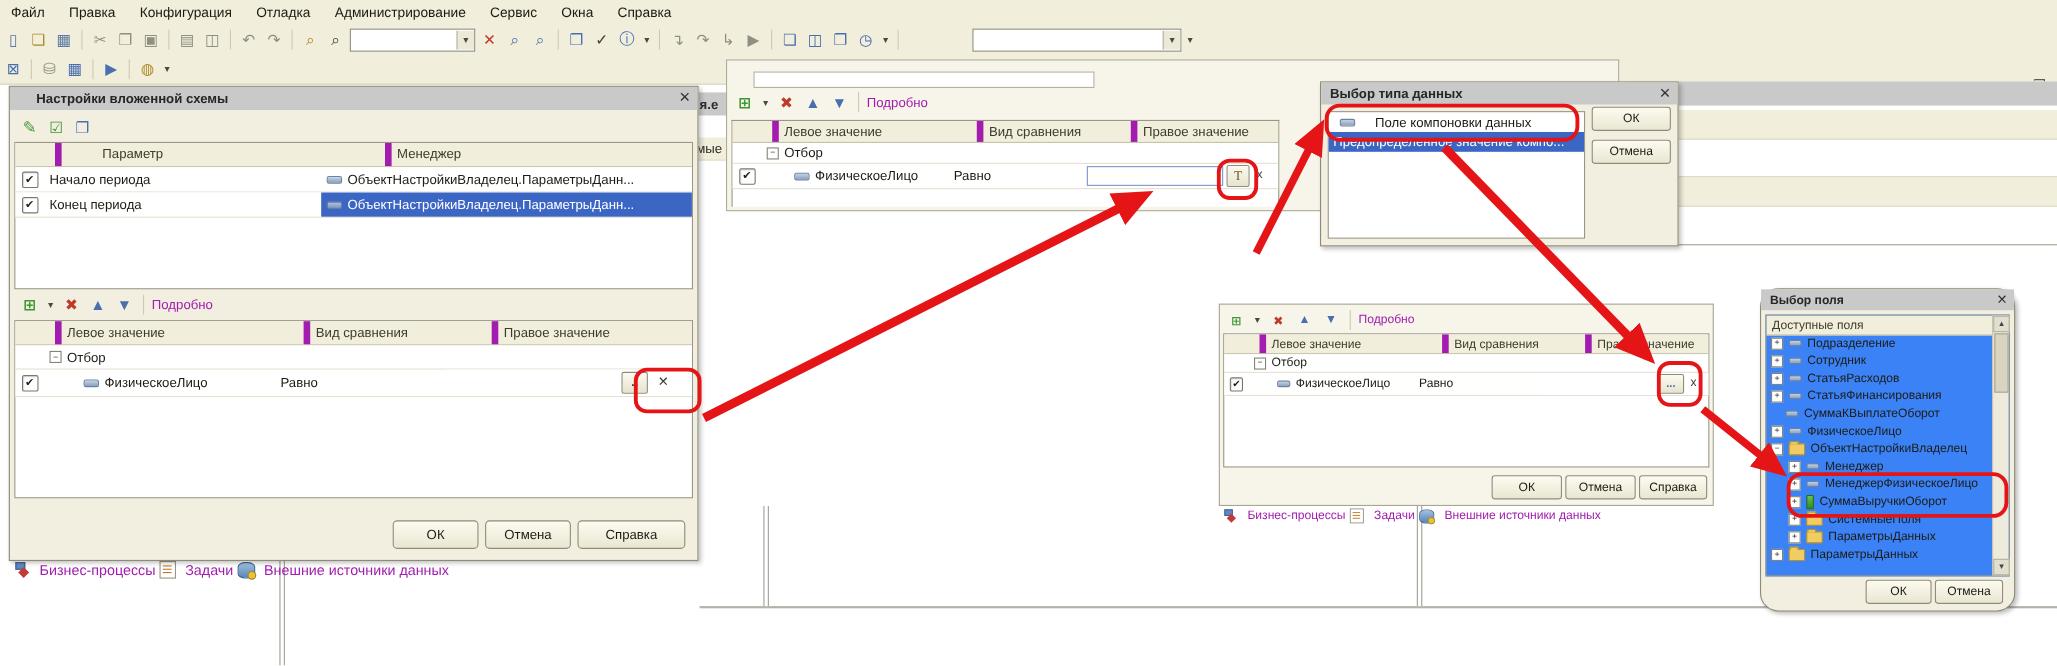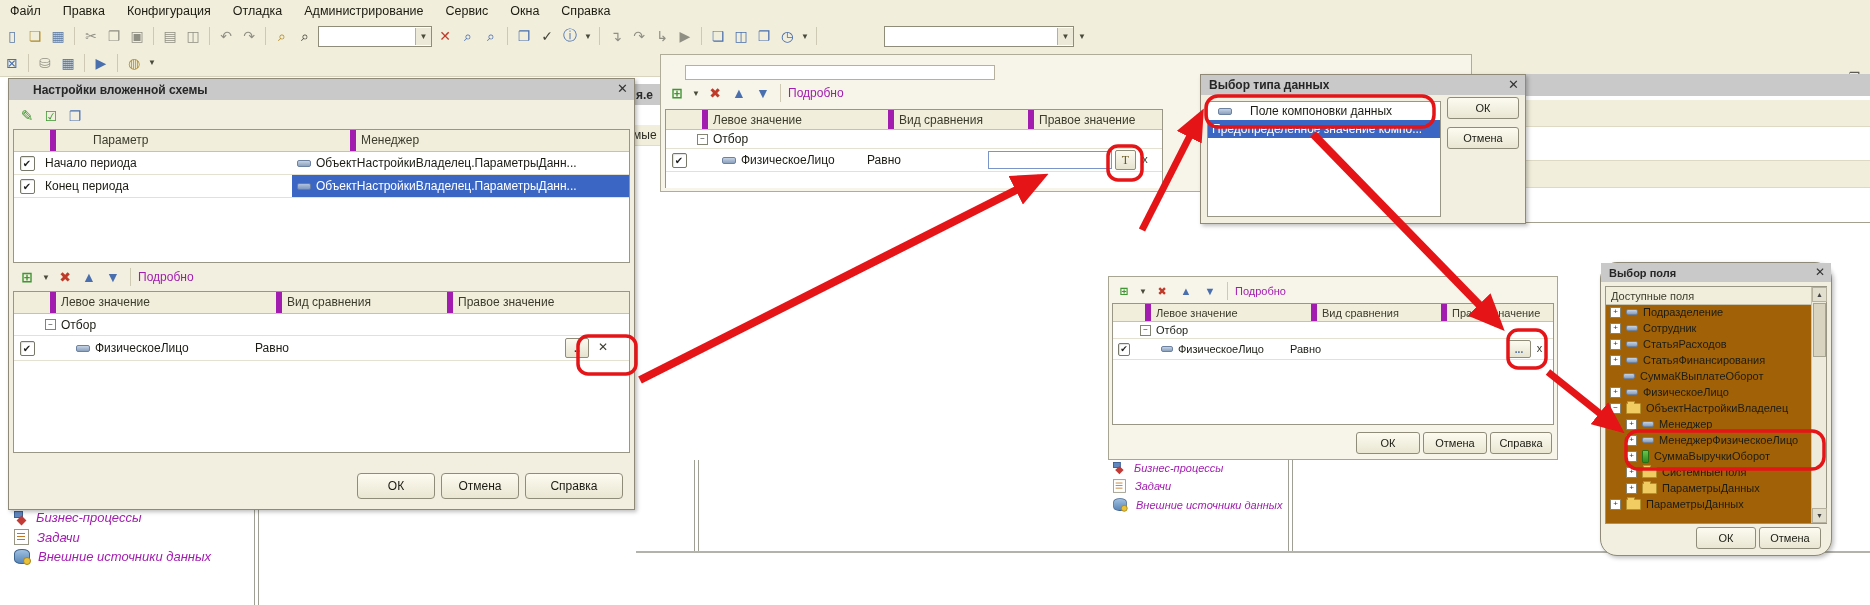--- a/index.html
+++ b/index.html
@@ -47,21 +47,21 @@
   .dash{display:inline-block;width:12px;height:5px;border-radius:2px;background:linear-gradient(#c4d2e4,#8ba1bd);border:1px solid #6d82a0;flex:none;}
   .sel-blue{background:#3b66c4 !important;color:#fff !important;}
   .expander{width:9px;height:9px;border:1px solid #848475;background:#fff;display:inline-flex;align-items:center;justify-content:center;font-size:8px;line-height:8px;color:#333;flex:none;}
   .folder{display:inline-block;width:13px;height:9px;background:#f0cc62;border:1px solid #b3922e;border-radius:1px;position:relative;flex:none;}
   .folder:before{content:"";position:absolute;left:0;top:-3px;width:6px;height:2px;background:#f0cc62;border:1px solid #b3922e;border-bottom:none;}
   .res{display:inline-block;width:5px;height:11px;background:linear-gradient(#6cc24a,#2e8a1e);border:1px solid #247016;border-radius:1px;flex:none;}
   .minitb{position:absolute;display:flex;align-items:center;gap:4px;}
   .lbl{color:#a21caf;}
   .ell-btn{background:linear-gradient(#fcfaf0,#e6e3cf);border:1px solid #8f8c7a;border-radius:2px;display:flex;align-items:center;justify-content:center;color:#33332a;}
   
-  .nav{position:absolute;display:flex;flex-direction:column;gap:4px;font-style:italic;}
+  .nav{position:absolute;display:flex;flex-direction:row;gap:4px;}
   .nav .item{display:flex;align-items:center;gap:8px;}
   .ico-bp{width:14px;height:14px;position:relative;flex:none;}
   .ico-bp:before{content:"";position:absolute;left:0;top:0;width:7px;height:5px;background:#5f87c0;border:1px solid #3c5f92;}
   .ico-bp:after{content:"";position:absolute;left:4px;top:6px;width:7px;height:7px;background:#c23a36;transform:rotate(45deg);}
   .ico-task{width:13px;height:14px;background:#fff;border:1px solid #9a9685;position:relative;flex:none;}
   .ico-task:before{content:"";position:absolute;left:2px;top:3px;width:8px;height:1px;background:#c07828;box-shadow:0 3px 0 #c07828,0 6px 0 #c07828;}
   .ico-db{width:14px;height:13px;background:linear-gradient(#9fc0e0,#5a86b8);border:1px solid #3e6490;border-radius:45%/30%;position:relative;flex:none;}
   .ico-db:after{content:"";position:absolute;right:-2px;bottom:-2px;width:6px;height:6px;background:#e8c23a;border:1px solid #a8821a;border-radius:50%;}
   
   .tree-row{display:flex;align-items:center;gap:5px;height:16px;padding-left:4px;font-size:11px;white-space:nowrap;overflow:hidden;}
@@ -384,21 +384,21 @@
       <span class="ico-db" style="transform:scale(.85);"></span>
       <span class="lbl">Внешние источники данных</span>
     </div>
   </div>
 
   <div class="dlg" style="left:1600px;top:262px;width:230px;height:292px;font-size:11px;z-index:10;border-radius:17px;">
     <div class="cap" style="height:19px;font-size:11px;">
       <span>Выбор поля</span>
       <span class="x" style="font-size:12px;">✕</span>
     </div>
-    <div style="position:absolute;left:4px;top:23px;width:220px;height:236px;background:#a16207;border:1px solid #9a9685;">
+    <div style="position:absolute;left:4px;top:23px;width:220px;height:236px;background:#3b82f6;border:1px solid #9a9685;">
       <div class="thdr" style="height:17px;align-items:center;">
         <div class="c" style="flex:1;border-right:none;">Доступные поля</div>
       </div>
       <div style="position:absolute;left:0;top:17px;right:14px;bottom:0;overflow:hidden;">
         <div class="tree-row">
             <span class="expander">+</span>
             <span class="dash" style="width:10px;height:4px;"></span>
             <span>Подразделение</span>
           </div>
         <div class="tree-row">

